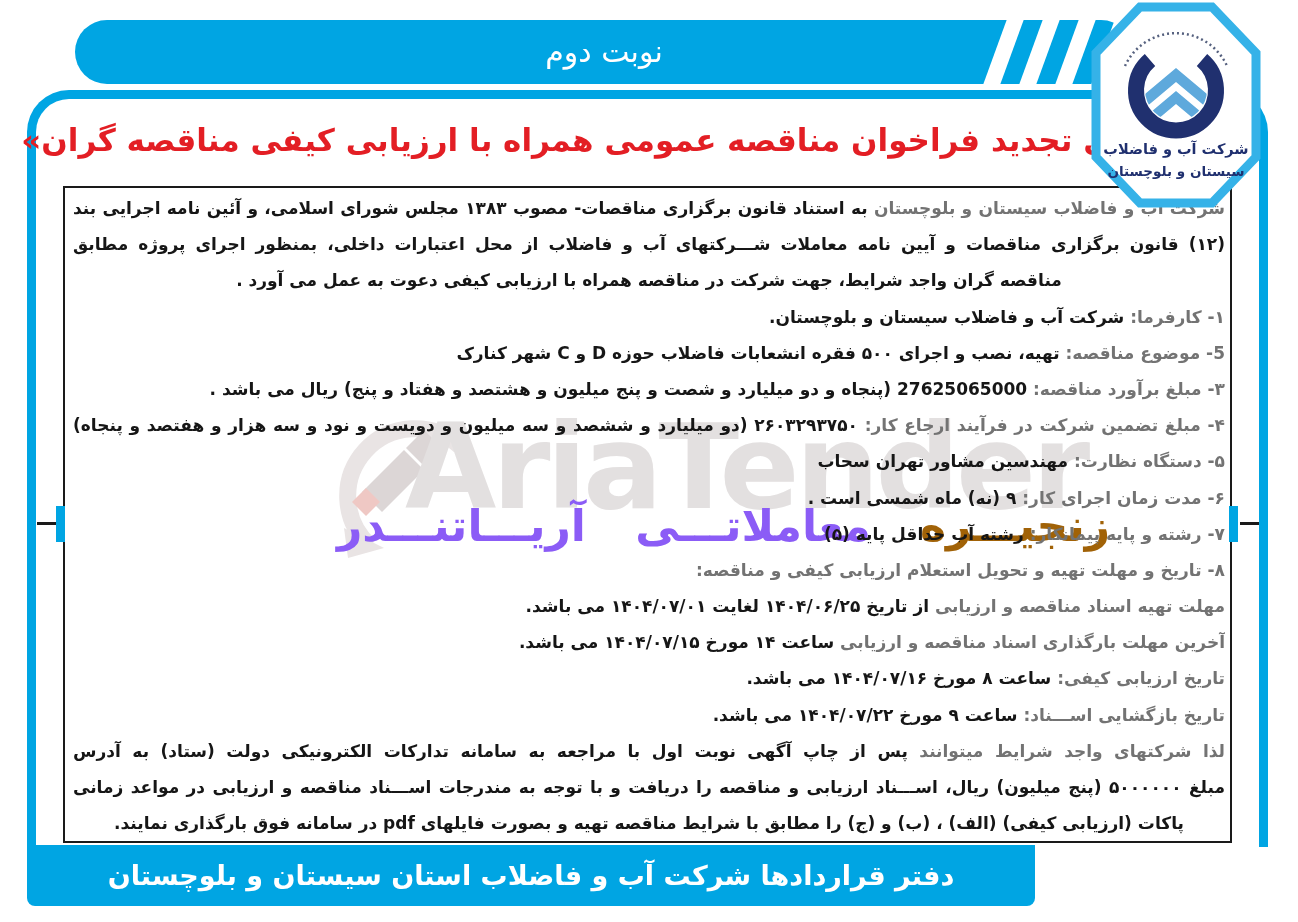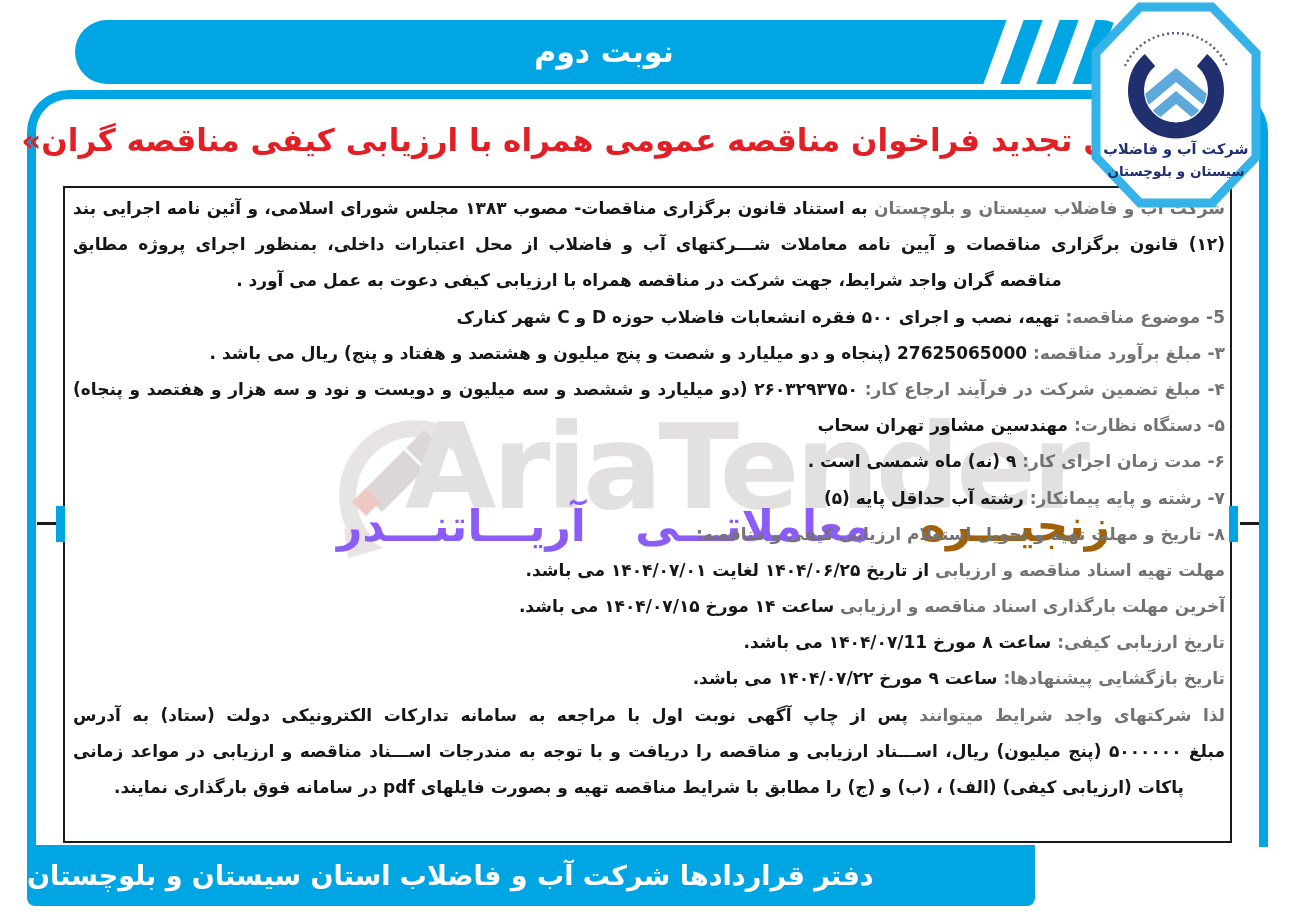--- a/index.html
+++ b/index.html
@@ -8,37 +8,37 @@
     overflow:hidden;direction:rtl;
     font-family:"DejaVu Sans",sans-serif;
   }
   
   .banner{
     position:absolute;left:75px;top:20px;width:1058px;height:64px;
     background:#00A5E3;border-radius:34px;z-index:2;
   }
   .banner-label{
     position:absolute;left:0;top:0;width:100%;height:80px;line-height:64px;
-    text-align:center;color:#ffffff;font-size:30px;font-weight:bold;
+    text-align:center;color:#ffffff;font-size:30px;font-weight:normal;
   }
   .stripe{
     position:absolute;top:-2px;height:68px;width:17px;background:#ffffff;
     transform:skewX(-20deg);z-index:3;
   }
   .s1{left:920px}.s2{left:956px}.s3{left:992px}.s4{left:1028px}
   
   .frame{
     position:absolute;left:27px;top:90px;width:1241px;height:757px;
     box-sizing:border-box;border:9px solid #00A5E3;border-bottom:none;
     border-radius:42px 42px 0 0;z-index:1;
   }
   .footer-bar{
     position:absolute;left:27px;top:845px;width:1008px;height:61px;
     background:#00A5E3;border-radius:0 0 8px 8px;z-index:2;
-    display:flex;align-items:center;justify-content:flex-end;
+    display:flex;align-items:center;justify-content:center;
   }
   .footer-label{color:#ffffff;font-size:27px;font-weight:bold;white-space:nowrap;}
   
   .black-box{
     position:absolute;left:63px;top:186px;width:1169px;height:657px;
     box-sizing:border-box;border:2px solid #1a1a1a;z-index:1;
   }
   
   .reg-rect{position:absolute;width:9px;height:36px;background:#00A5E3;z-index:4;}
   .reg-dash{position:absolute;width:19px;height:3px;background:#1a1a1a;z-index:4;}
@@ -115,31 +115,32 @@
   <div class="wm-latin">AriaTender</div>
   <div class="wm-fa">
     <span class="first">زنجیـــره</span>
     <span class="rest">معاملاتـــی آریـــاتنـــدر</span>
   </div>
 
   <div class="body-text">
       <div class="line justify"><span class="seg-red">شرکت آب و فاضلاب سیستان و بلوچستان </span><span class="seg-black">به استناد قانون برگزاری مناقصات- مصوب ۱۳۸۳ مجلس شورای اسلامی، و آئین نامه اجرایی بند (ج) از ماده</span></div>
       <div class="line justify"><span class="seg-black">(۱۲) قانون برگزاری مناقصات و آیین نامه معاملات شـــرکتهای آب و فاضلاب از محل اعتبارات داخلی، بمنظور اجرای پروژه مطابق مشـــخصات زیر از کلیه</span></div>
       <div class="line center"><span class="seg-black">مناقصه گران واجد شرایط، جهت شرکت در مناقصه همراه با ارزیابی کیفی دعوت به عمل می آورد .</span></div>
+      <div class="line right"><span class="seg-red">۱- کارفرما: </span><span class="seg-black">شرکت آب و فاضلاب سیستان و بلوچستان.</span></div>
       <div class="line right"><span class="seg-red">5- موضوع مناقصه: </span><span class="seg-black">تهیه، نصب و اجرای ۵۰۰ فقره انشعابات فاضلاب حوزه D و C شهر کنارک</span></div>
       <div class="line right"><span class="seg-red">۳- مبلغ برآورد مناقصه: </span><span class="seg-black">27625065000 (پنجاه و دو میلیارد و شصت و پنج میلیون و هشتصد و هفتاد و پنج) ریال می باشد .</span></div>
       <div class="line justify"><span class="seg-red">۴- مبلغ تضمین شرکت در فرآیند ارجاع کار: </span><span class="seg-black">۲۶۰۳۲۹۳۷۵۰ (دو میلیارد و ششصد و سه میلیون و دویست و نود و سه هزار و هفتصد و پنجاه) ریال</span></div>
       <div class="line right"><span class="seg-red">۵- دستگاه نظارت: </span><span class="seg-black">مهندسین مشاور تهران سحاب</span></div>
       <div class="line right"><span class="seg-red">۶- مدت زمان اجرای کار: </span><span class="seg-black">۹ (نه) ماه شمسی است .</span></div>
       <div class="line right"><span class="seg-red">۷- رشته و پایه پیمانکار: </span><span class="seg-black">رشته آب حداقل پایه (۵)</span></div>
       <div class="line right"><span class="seg-red">۸- تاریخ و مهلت تهیه و تحویل استعلام ارزیابی کیفی و مناقصه:</span></div>
       <div class="line right"><span class="seg-red">مهلت تهیه اسناد مناقصه و ارزیابی </span><span class="seg-black">از تاریخ ۱۴۰۴/۰۶/۲۵ لغایت ۱۴۰۴/۰۷/۰۱ می باشد.</span></div>
       <div class="line right"><span class="seg-red">آخرین مهلت بارگذاری اسناد مناقصه و ارزیابی </span><span class="seg-black">ساعت ۱۴ مورخ ۱۴۰۴/۰۷/۱۵ می باشد.</span></div>
-      <div class="line right"><span class="seg-red">تاریخ ارزیابی کیفی: </span><span class="seg-black">ساعت ۸ مورخ ۱۴۰۴/۰۷/11 می باشد.</span></div>
-      <div class="line right"><span class="seg-red">تاریخ بازگشایی پیشنهادها: </span><span class="seg-black">ساعت ۹ مورخ ۱۴۰۴/۰۷/۲۲ می باشد.</span></div>
+      <div class="line right"><span class="seg-red">تاریخ ارزیابی کیفی: </span><span class="seg-black">ساعت ۸ مورخ ۱۴۰۴/۰۷/۱۶ می باشد.</span></div>
+      <div class="line right"><span class="seg-red">تاریخ بازگشایی اســـناد: </span><span class="seg-black">ساعت ۹ مورخ ۱۴۰۴/۰۷/۲۲ می باشد.</span></div>
       <div class="line justify"><span class="seg-red">لذا شرکتهای واجد شرایط میتوانند </span><span class="seg-black">پس از چاپ آگهی نوبت اول با مراجعه به سامانه تدارکات الکترونیکی دولت (ستاد) به آدرس </span></div>
       <div class="line justify"><span class="seg-black">مبلغ ۵۰۰۰۰۰۰ (پنج میلیون) ریال، اســـناد ارزیابی و مناقصه را دریافت و با توجه به مندرجات اســـناد مناقصه و ارزیابی در مواعد زمانی مندرج در ســـامانه، مدارک لازم شامل</span></div>
       <div class="line center"><span class="seg-black">پاکات (ارزیابی کیفی) (الف) ، (ب) و (ج) را مطابق با شرایط مناقصه تهیه و بصورت فایلهای pdf در سامانه فوق بارگذاری نمایند.</span></div>
     </div>
 
   <div class="logo">
     <svg width="170" height="206" viewBox="0 0 170 206">
       <polygon points="49,5 121,5 165,51 165,155 121,201 49,201 5,155 5,51" fill="#ffffff" stroke="#35B2E8" stroke-width="9"></polygon>
       <path d="M 34 64 A 56 56 0 0 1 136 64" fill="none" stroke="#56617F" stroke-width="2.5" stroke-dasharray="2 3"></path>
       <clipPath id="waveclip">

